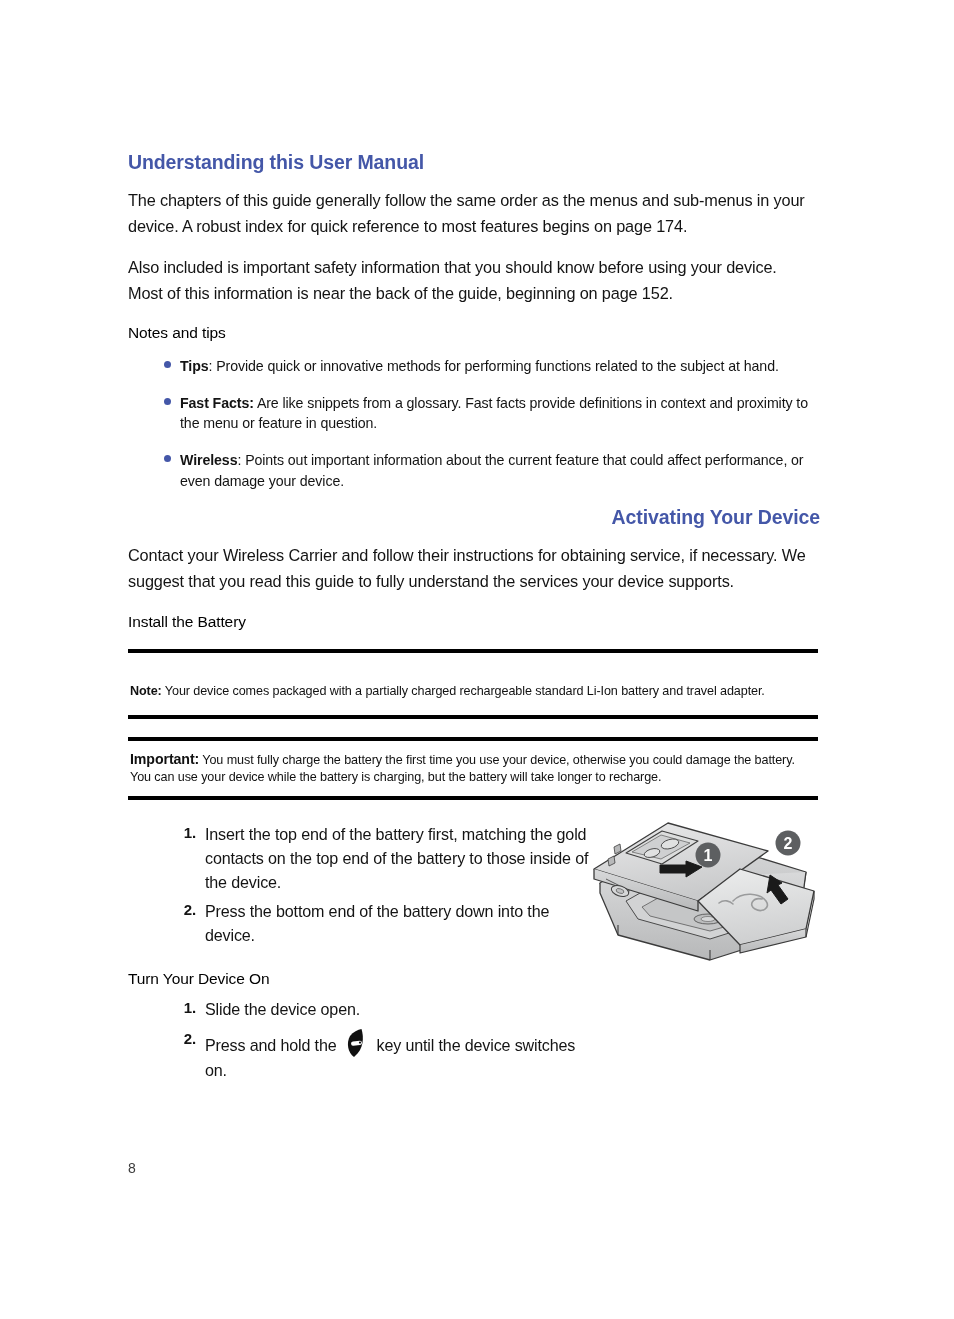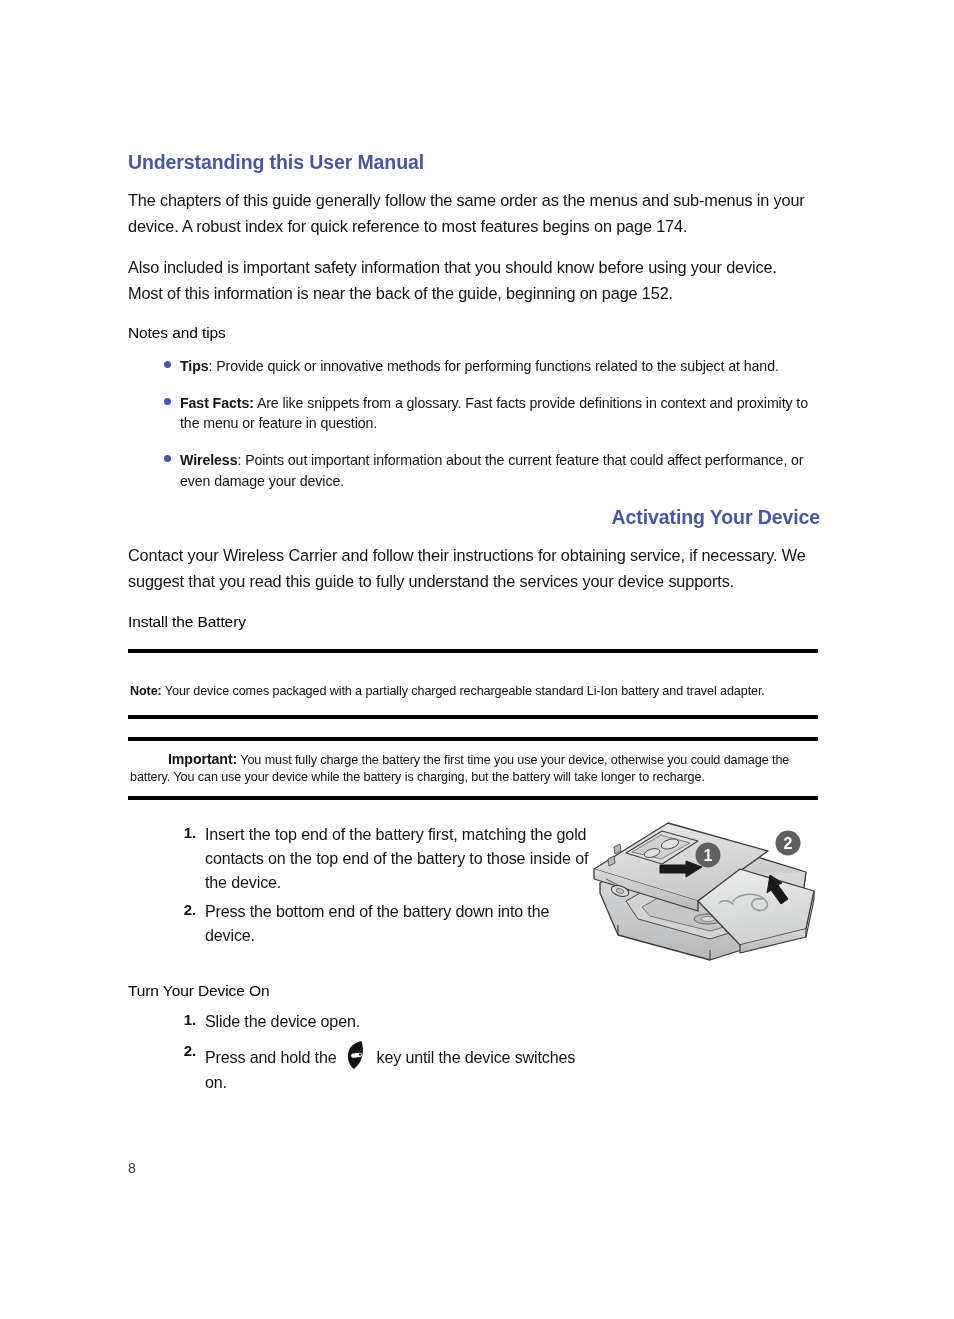--- a/index.html
+++ b/index.html
@@ -98,21 +98,20 @@
     font-size: 12.6px;
     line-height: 1.32;
     letter-spacing: -0.1px;
     color: #111;
   }
   .callout.note .inner { padding: 22px 2px 16px 2px; margin-top: 8px; }
   .callout .inner b { font-weight: bold; }
   .callout .inner .lbl-big {
     font-weight: bold;
     font-size: 14.2px;
-    margin-left: 38px;
   }
 
   
   .steps-wrap {
     position: relative;
     margin-top: 22px;
     min-height: 140px;
   }
   ol.steps {
     list-style: none;
@@ -142,21 +141,21 @@
   
   .phone-fig {
     position: absolute;
     left: 462px;
     top: -5px;
     width: 232px;
     height: 148px;
   }
 
   
-  h2.sub.turnon { margin-top: 20px; }
+  h2.sub.turnon { margin-top: 8px; }
   ol.steps.small li {
     font-size: 16.1px;
     margin-bottom: 6px;
   }
   .keyicon {
     display: inline-block;
     vertical-align: -7px;
     width: 26px;
     height: 30px;
     margin: 0 7px;

